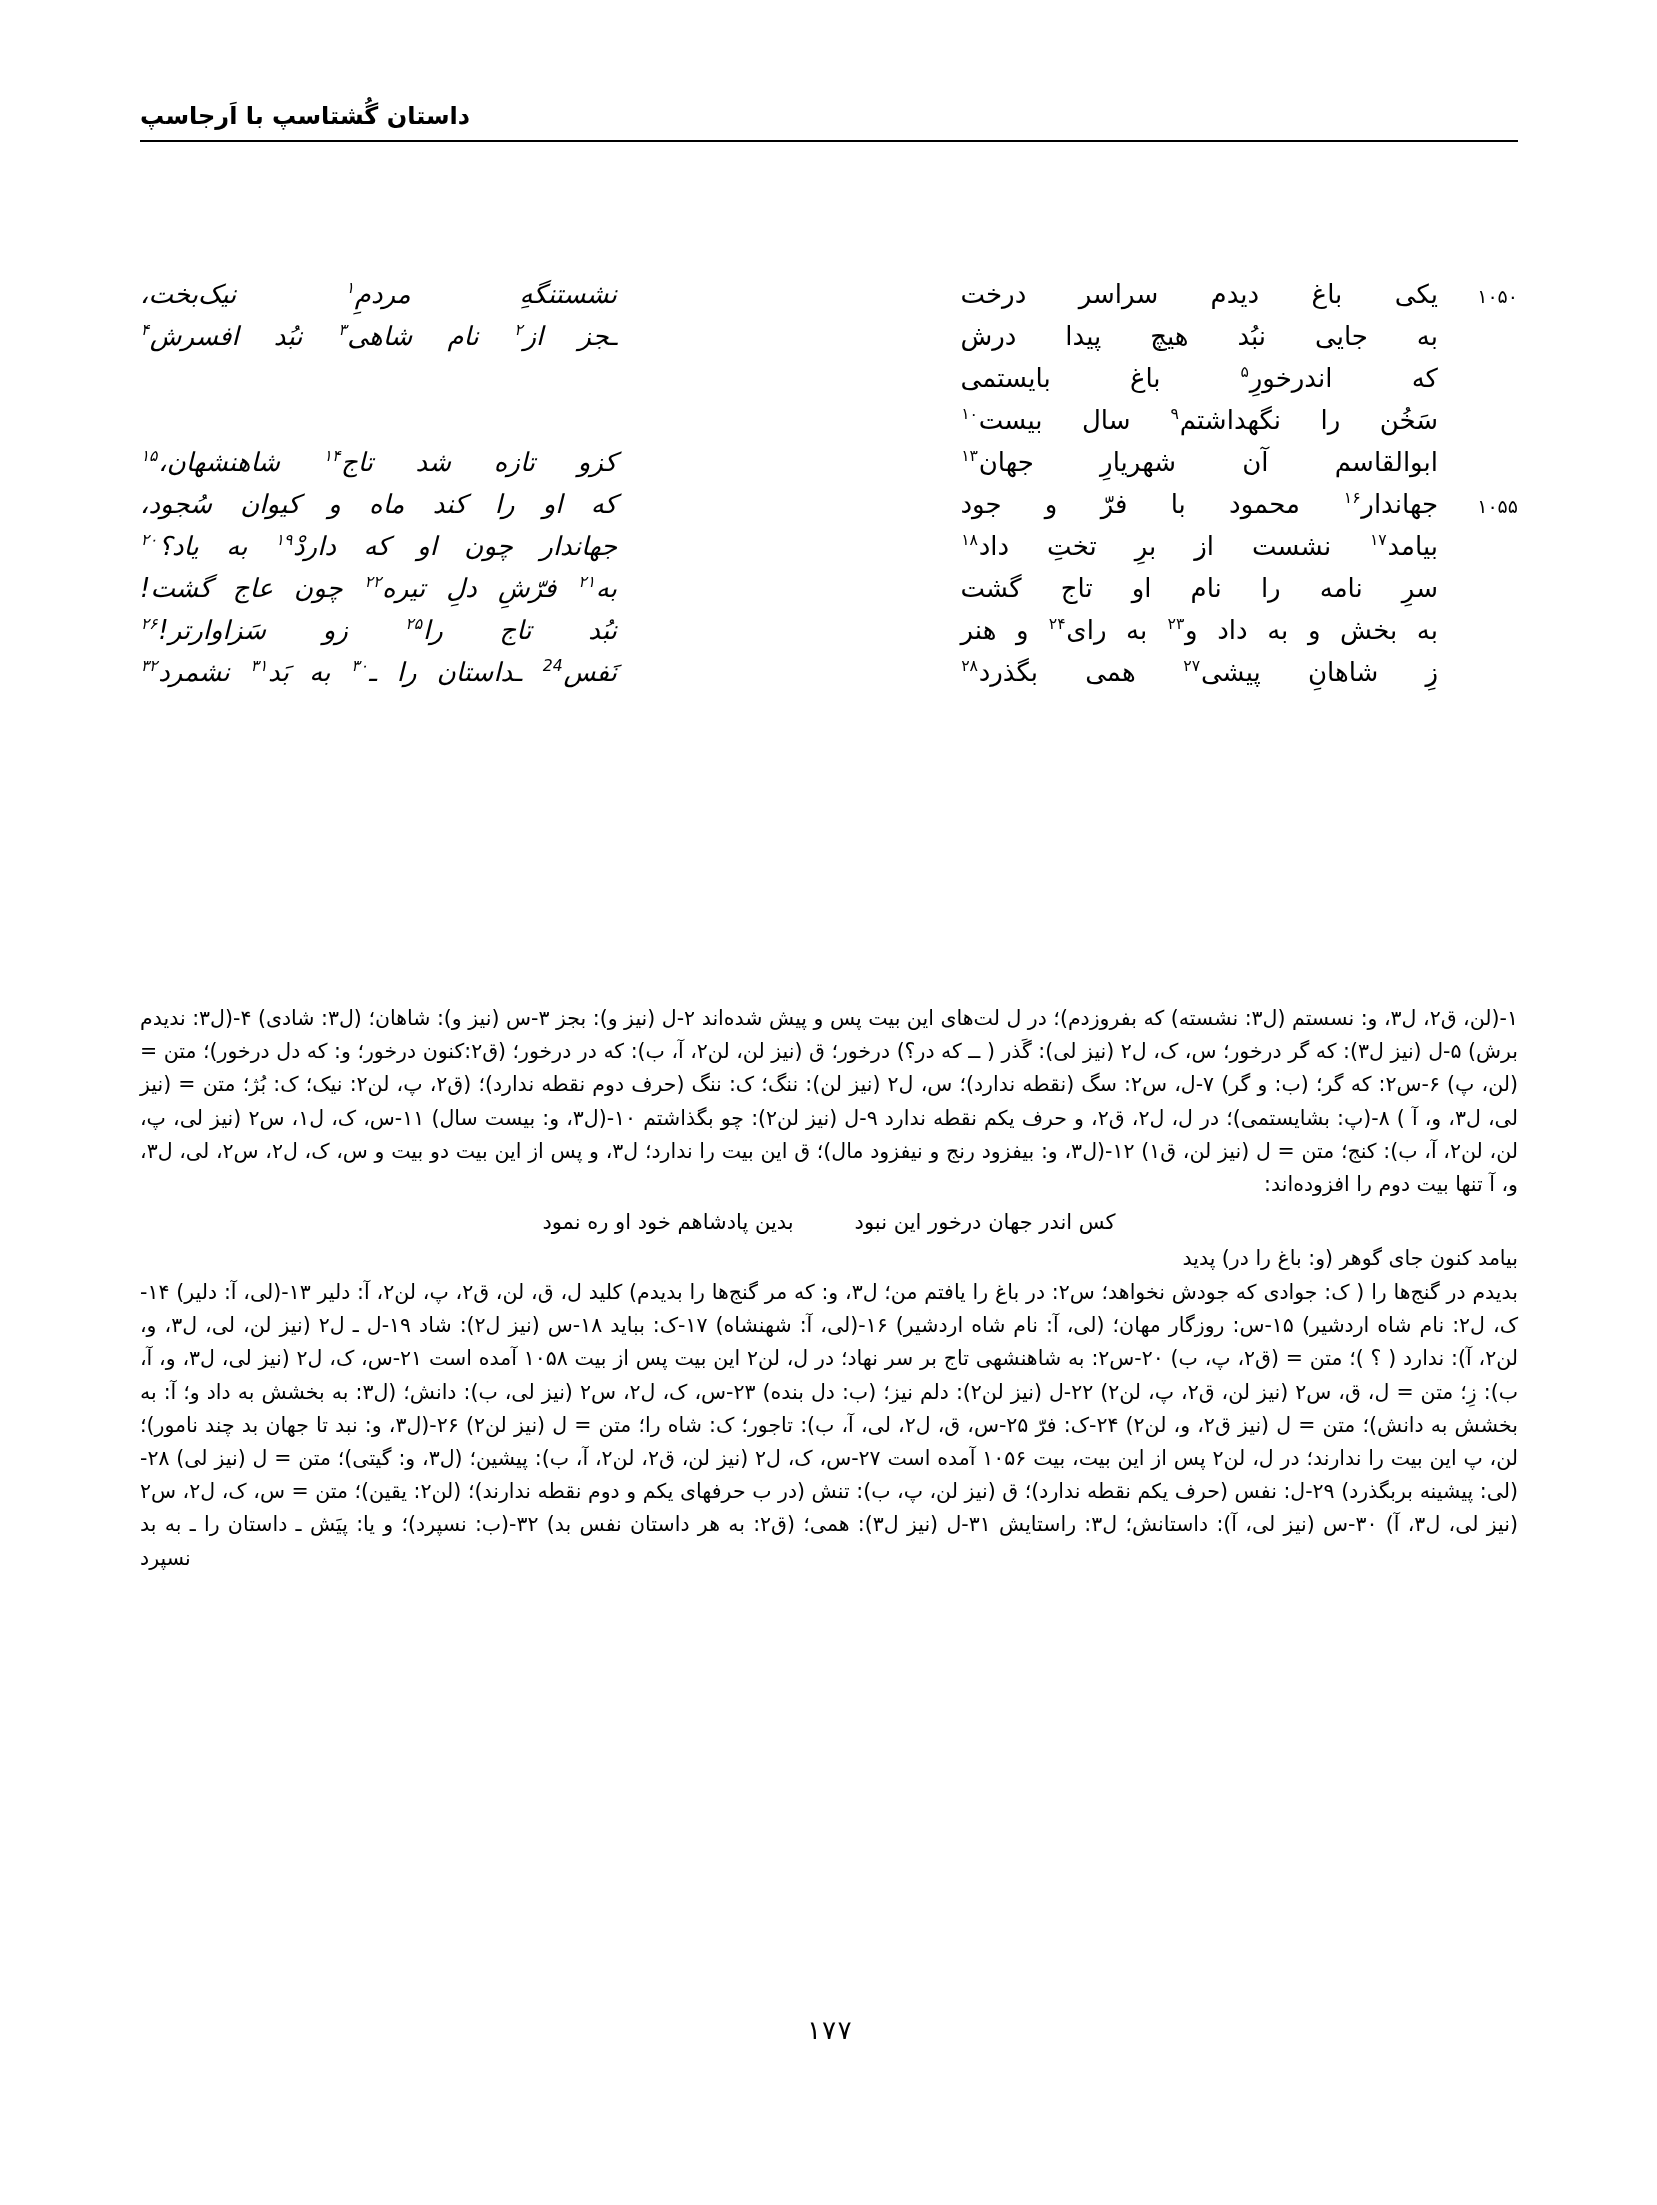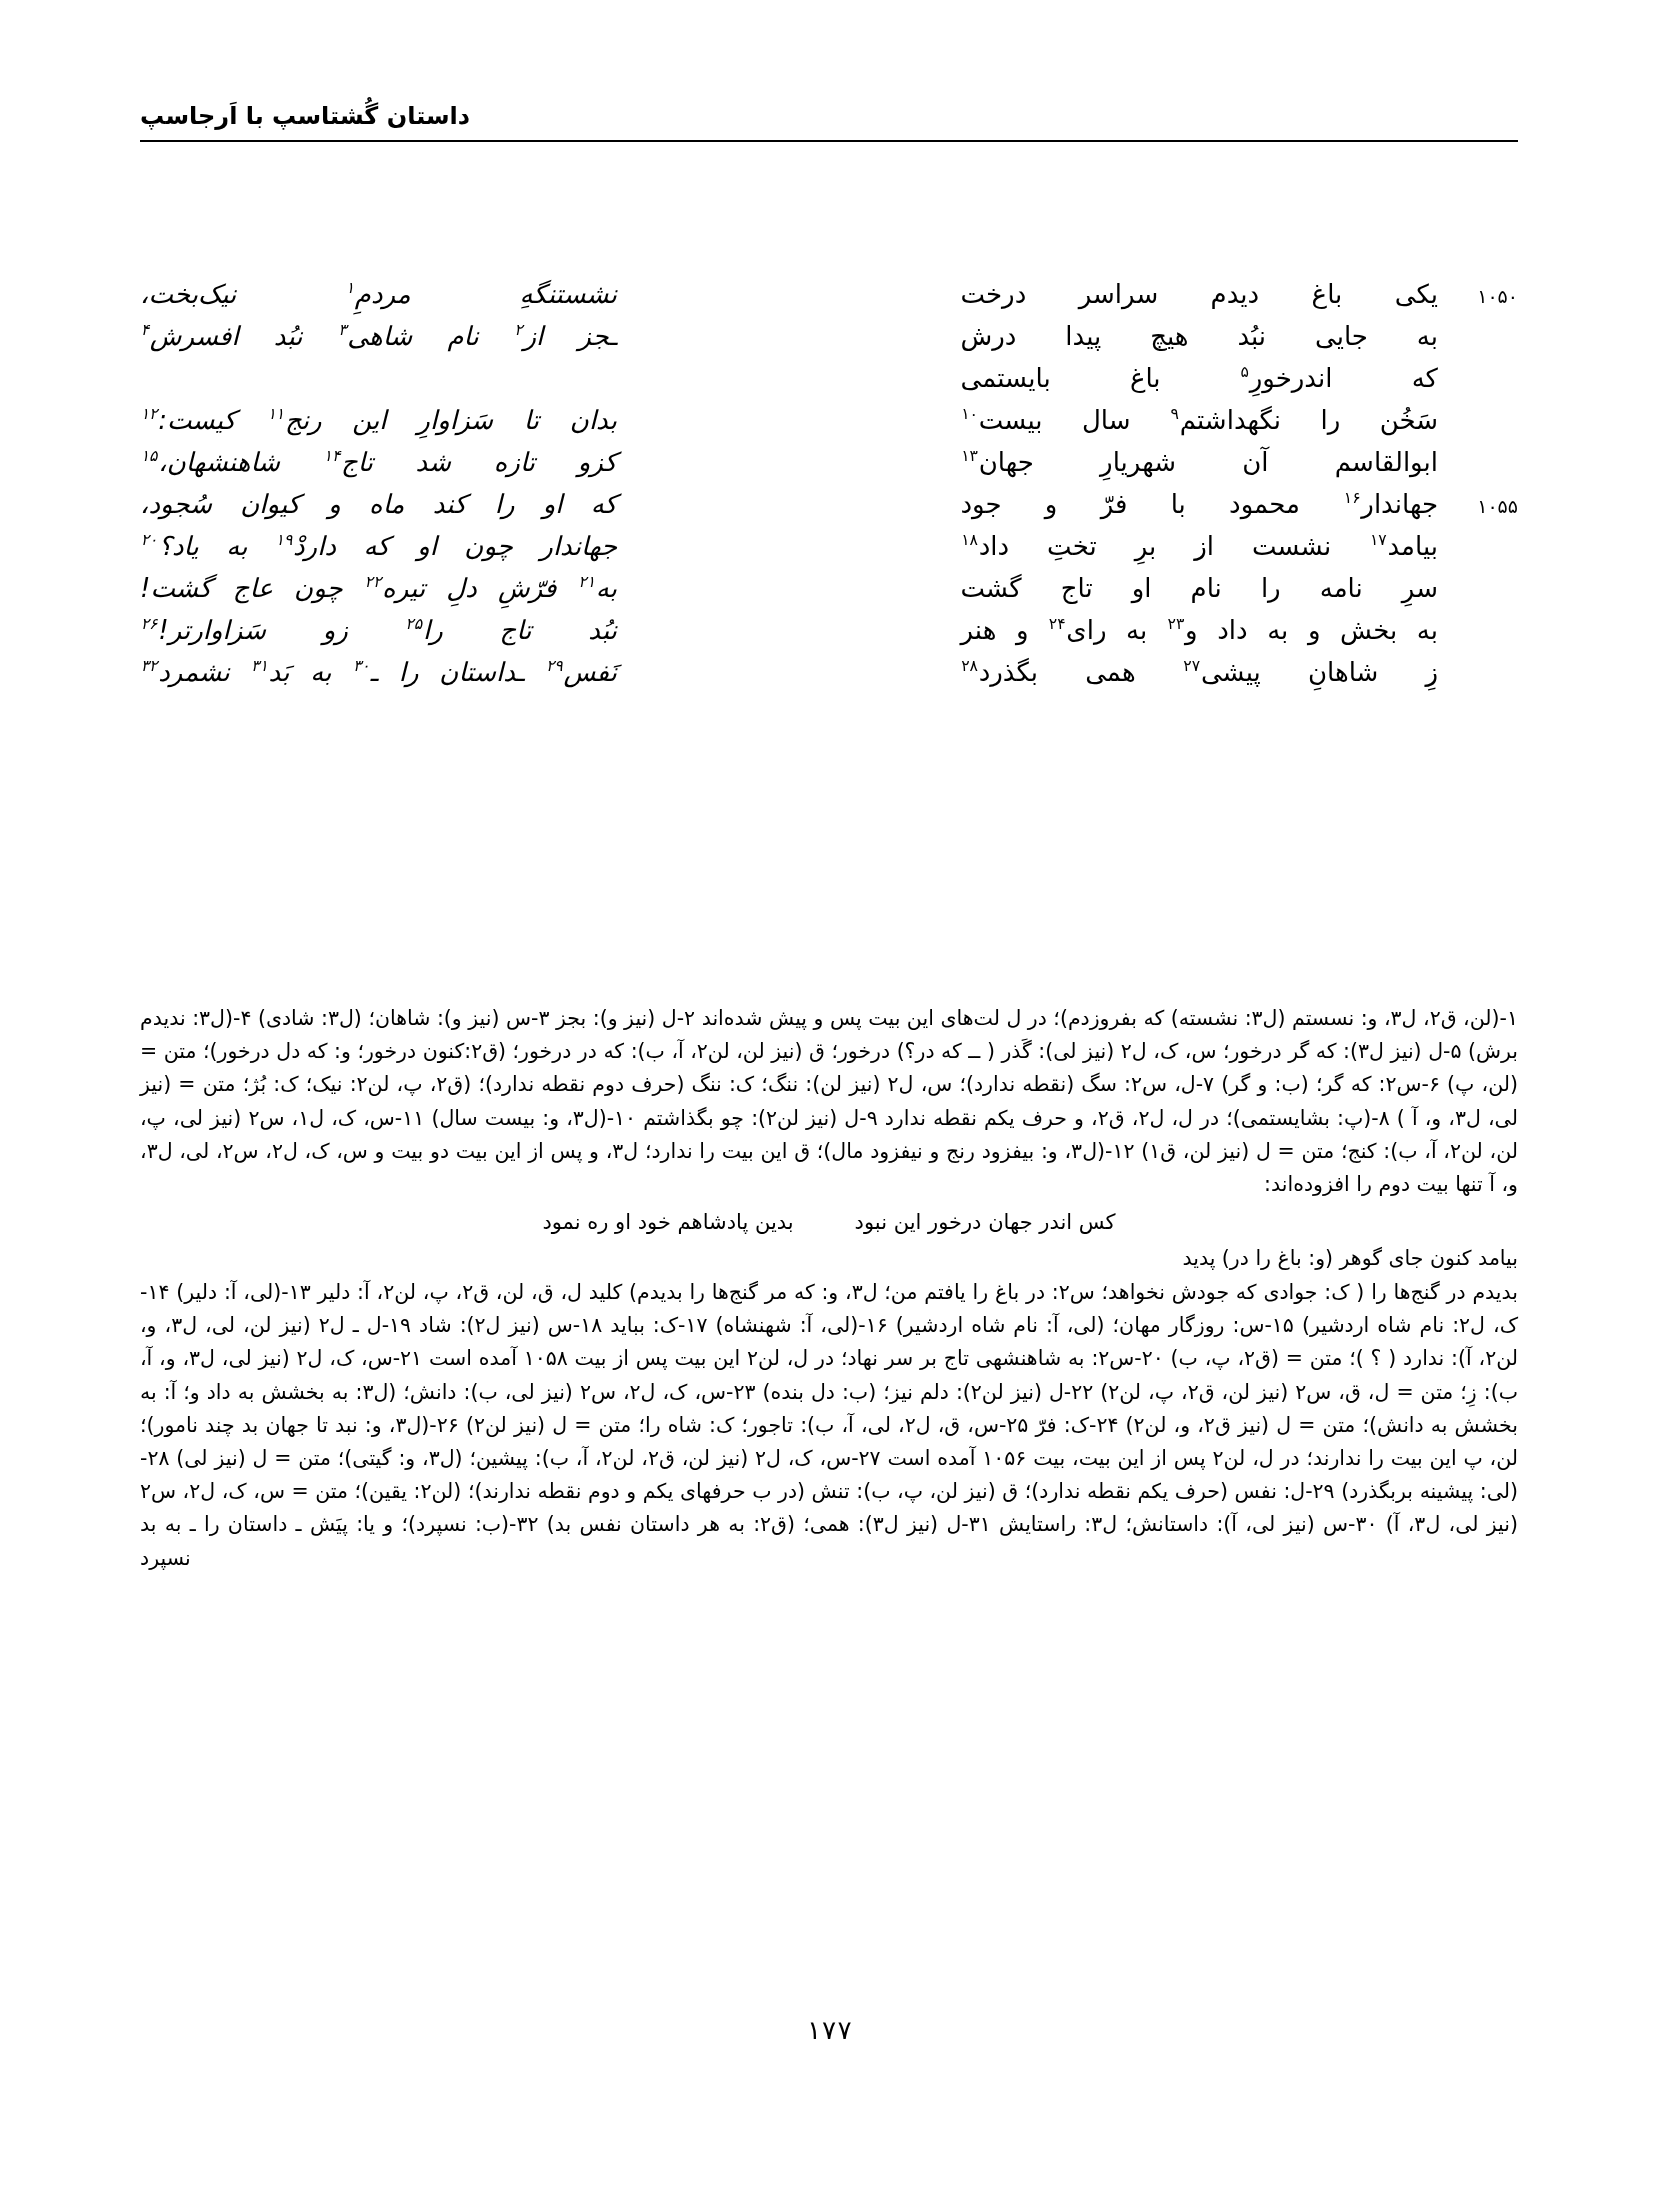--- a/index.html
+++ b/index.html
@@ -163,21 +163,20 @@
         <div class="hemi hemi-right">به جایی نبُد هیچ پیدا درش</div>
         <div class="hemi hemi-left">ـجز از<sup class="nt">۲</sup> نام شاهی<sup class="nt">۳</sup> نبُد افسرش<sup class="nt">۴</sup></div>
       </div>
       <div class="verse-row">
         <div class="bayt-num"></div>
         <div class="hemi hemi-right">که اندرخورِ<sup class="nt">۵</sup> باغ بایستمی</div>
       </div>
       <div class="verse-row">
         <div class="bayt-num"></div>
         <div class="hemi hemi-right">سَخُن را نگهداشتم<sup class="nt">۹</sup> سال بیست<sup class="nt">۱۰</sup></div>
-        <div class="hemi hemi-left">بدان تا سَزاوارِ این رنج<sup class="nt">۱۱</sup> کیست:<sup class="nt">۱۲</sup></div>
       </div>
       <div class="verse-row">
         <div class="bayt-num"></div>
         <div class="hemi hemi-right">ابوالقاسم آن شهریارِ جهان<sup class="nt">۱۳</sup></div>
         <div class="hemi hemi-left">کزو تازه شد تاج<sup class="nt">۱۴</sup> شاهنشهان،<sup class="nt">۱۵</sup></div>
       </div>
       <div class="verse-row">
         <div class="bayt-num">۱۰۵۵</div>
         <div class="hemi hemi-right">جهاندار<sup class="nt">۱۶</sup> محمود با فرّ و جود</div>
         <div class="hemi hemi-left">که او را کند ماه و کیوان سُجود،</div>
@@ -193,21 +192,21 @@
         <div class="hemi hemi-left">به<sup class="nt">۲۱</sup> فرّشِ دلِ تیره<sup class="nt">۲۲</sup> چون عاج گشت!</div>
       </div>
       <div class="verse-row">
         <div class="bayt-num"></div>
         <div class="hemi hemi-right">به بخش و به داد و<sup class="nt">۲۳</sup> به رای<sup class="nt">۲۴</sup> و هنر</div>
         <div class="hemi hemi-left">نبُد تاج را<sup class="nt">۲۵</sup> زو سَزاوارتر!<sup class="nt">۲۶</sup></div>
       </div>
       <div class="verse-row">
         <div class="bayt-num"></div>
         <div class="hemi hemi-right">زِ شاهانِ پیشی<sup class="nt">۲۷</sup> همی بگذرد<sup class="nt">۲۸</sup></div>
-        <div class="hemi hemi-left">نَفس<sup class="nt">۲۹</sup> ـداستان را ـ<sup class="nt">۳۰</sup> به بَد<sup class="nt">۳۱</sup> نشمرد<sup class="nt">۳۲</sup></div>
+        <div class="hemi hemi-left">نَفس<sup class="nt">24</sup> ـداستان را ـ<sup class="nt">۳۰</sup> به بَد<sup class="nt">۳۱</sup> نشمرد<sup class="nt">۳۲</sup></div>
       </div>
     </div>
 
   <div class="notes">
     <p class="notes-para">۱-(لن، ق۲، ل۳، و: نسستم (ل۳: نشسته) که بفروزدم)؛ در ل لت‌های این بیت پس و پیش شده‌اند  ۲-ل (نیز و): بجز  ۳-س (نیز و): شاهان؛ (ل۳: شادی)  ۴-(ل۳: ندیدم برش)  ۵-ل (نیز ل۳): که گر درخور؛ س، ک، ل۲ (نیز لی): گَذر ( ــ که در؟) درخور؛ ق (نیز لن، لن۲، آ، ب): که در درخور؛ (ق۲:کنون درخور؛ و: که دل درخور)؛ متن = (لن، پ)  ۶-س۲: که گر؛ (ب: و گر)  ۷-ل، س۲: سگ (نقطه ندارد)؛ س، ل۲ (نیز لن): ننگ؛ ک: ننگ (حرف دوم نقطه ندارد)؛ (ق۲، پ، لن۲: نیک؛ ک: بُژ؛ متن = (نیز لی، ل۳، و، آ )  ۸-(پ: بشایستمی)؛ در ل، ل۲، ق۲، و حرف یکم نقطه ندارد  ۹-ل (نیز لن۲): چو بگذاشتم  ۱۰-(ل۳، و: بیست سال)  ۱۱-س، ک، ل۱، س۲ (نیز لی، پ، لن، لن۲، آ، ب): کنج؛ متن = ل (نیز لن، ق۱)  ۱۲-(ل۳، و: بیفزود رنج و نیفزود مال)؛ ق این بیت را ندارد؛ ل۳، و پس از این بیت دو بیت و س، ک، ل۲، س۲، لی، ل۳، و، آ تنها بیت دوم را افزوده‌اند:</p>
     <div class="inset-verse">
       <span class="iv-h">کس اندر جهان درخور این نبود</span>
       <span class="iv-h">بدین پادشاهم خود او ره نمود</span>
     </div>
     <p class="inset-line">بیامد کنون جای گوهر (و: باغ را در) پدید</p>

